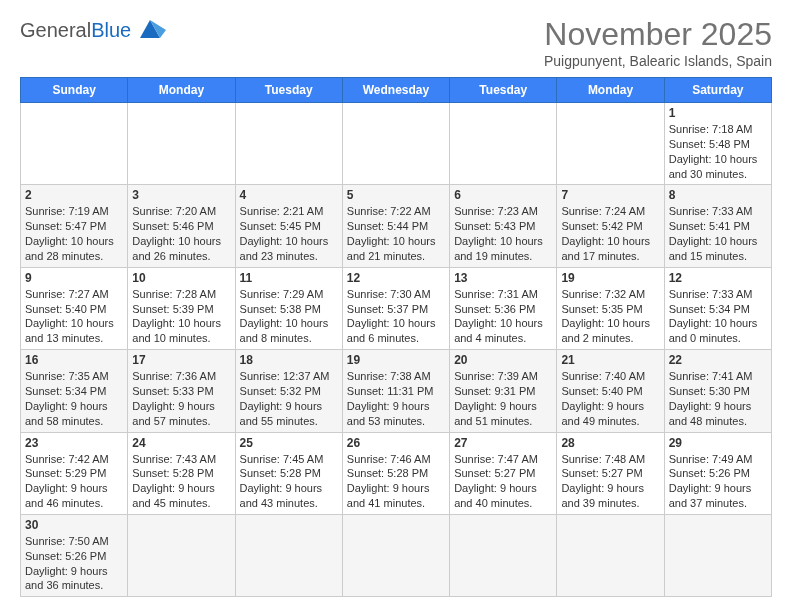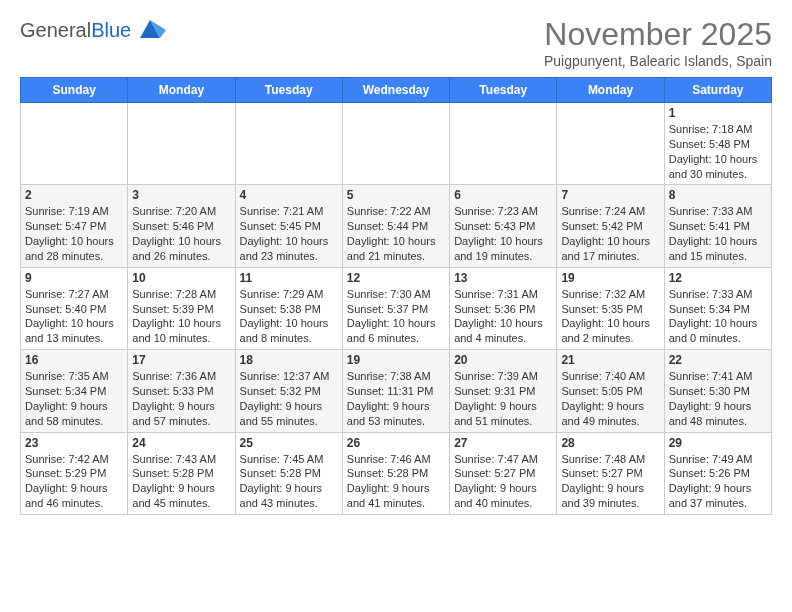--- a/index.html
+++ b/index.html
@@ -155,21 +155,21 @@
 Daylight: 10 hours and 28 minutes.</div>
           </td>
           <td>
             <span class="day-num">3</span>
             <div class="day-info">Sunrise: 7:20 AM
 Sunset: 5:46 PM
 Daylight: 10 hours and 26 minutes.</div>
           </td>
           <td>
             <span class="day-num">4</span>
-            <div class="day-info">Sunrise: 7:21 AM
+            <div class="day-info">Sunrise: 2:21 AM
 Sunset: 5:45 PM
 Daylight: 10 hours and 23 minutes.</div>
           </td>
           <td>
             <span class="day-num">5</span>
             <div class="day-info">Sunrise: 7:22 AM
 Sunset: 5:44 PM
 Daylight: 10 hours and 21 minutes.</div>
           </td>
           <td>
@@ -262,21 +262,21 @@
           </td>
           <td>
             <span class="day-num">20</span>
             <div class="day-info">Sunrise: 7:39 AM
 Sunset: 9:31 PM
 Daylight: 9 hours and 51 minutes.</div>
           </td>
           <td>
             <span class="day-num">21</span>
             <div class="day-info">Sunrise: 7:40 AM
-Sunset: 5:05 PM
+Sunset: 5:40 PM
 Daylight: 9 hours and 49 minutes.</div>
           </td>
           <td>
             <span class="day-num">22</span>
             <div class="day-info">Sunrise: 7:41 AM
 Sunset: 5:30 PM
 Daylight: 9 hours and 48 minutes.</div>
           </td>
         </tr>
         <tr class="row-odd">
@@ -315,16 +315,30 @@
             <div class="day-info">Sunrise: 7:48 AM
 Sunset: 5:27 PM
 Daylight: 9 hours and 39 minutes.</div>
           </td>
           <td>
             <span class="day-num">29</span>
             <div class="day-info">Sunrise: 7:49 AM
 Sunset: 5:26 PM
 Daylight: 9 hours and 37 minutes.</div>
           </td>
+        </tr>
+        <tr class="row-even">
+          <td>
+            <span class="day-num">30</span>
+            <div class="day-info">Sunrise: 7:50 AM
+Sunset: 5:26 PM
+Daylight: 9 hours and 36 minutes.</div>
+          </td>
+          <td class="empty-cell"></td>
+          <td class="empty-cell"></td>
+          <td class="empty-cell"></td>
+          <td class="empty-cell"></td>
+          <td class="empty-cell"></td>
+          <td class="empty-cell"></td>
         </tr>
       </tbody>
   </table>
 </div>
 
 </body></html>

